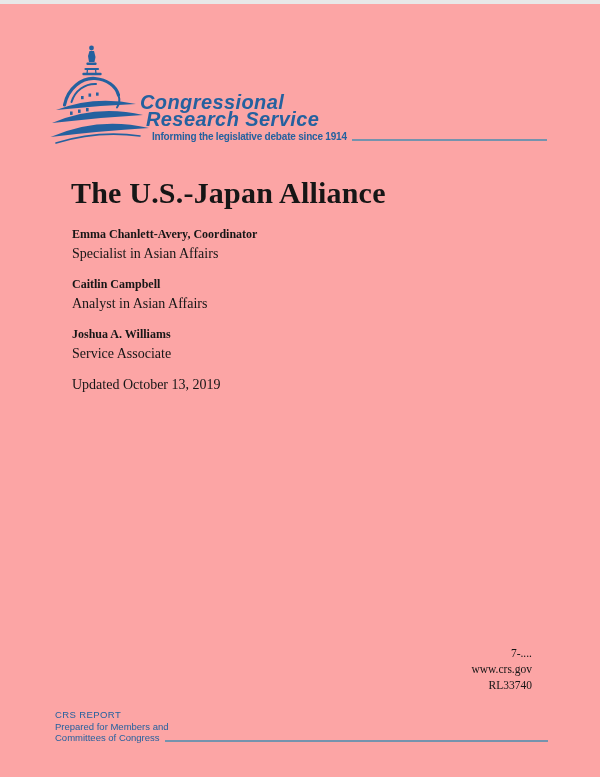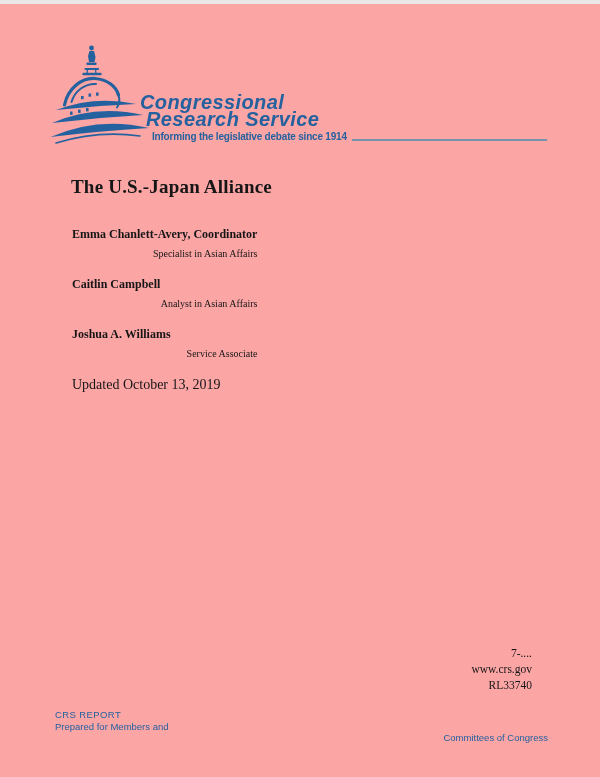--- a/index.html
+++ b/index.html
@@ -41,46 +41,46 @@
     white-space:nowrap;
   }
   .header-rule{
     flex:1;height:2px;background:var(--rule);
     margin-left:5px;margin-bottom:2px;
   }
 
   
   .title{
     position:absolute;left:71px;top:172px;
-    font-size:19px;font-weight:bold;color:var(--ink);
+    font-size:30px;font-weight:bold;color:var(--ink);
     letter-spacing:0.2px;margin:0;
   }
   .authors{position:absolute;left:72px;top:221px;color:var(--ink);}
   .author-group{margin-bottom:12px;}
   .author-name{font-weight:bold;font-size:12px;line-height:19px;}
-  .author-role{font-size:10px;line-height:19px;text-align:right;}
+  .author-role{font-size:14px;line-height:19px;}
   .updated{font-size:14px;line-height:19px;margin-top:12px;color:var(--ink);}
 
   
   .footer-right{
     position:absolute;right:68px;top:641px;
     text-align:right;color:var(--ink);
     font-size:11.5px;line-height:16px;
   }
   .fr-org{font-weight:bold;}
 
   
   .footer-left{
     position:absolute;left:55px;top:706px;
     color:var(--blue);
     font-family:"Liberation Sans", sans-serif;
     font-size:9.5px;line-height:10.5px;
   }
   .fl-label{font-weight:normal;letter-spacing:0.4px;margin-bottom:1.5px;}
-  .fl-row2{display:flex;align-items:flex-end;width:493px;flex-direction:column;}
+  .fl-row2{display:flex;align-items:flex-end;width:493px;}
   .footer-rule{flex:1;height:2px;background:var(--rule);margin-left:5px;margin-bottom:1px;}
   .fl-text{white-space:nowrap;}
 </style>
 </head>
 <body>
 
 <div class="page">
 
   <svg class="dome-svg" viewBox="0 0 100 104" fill="none" stroke="#24619f" stroke-linecap="round">
 

